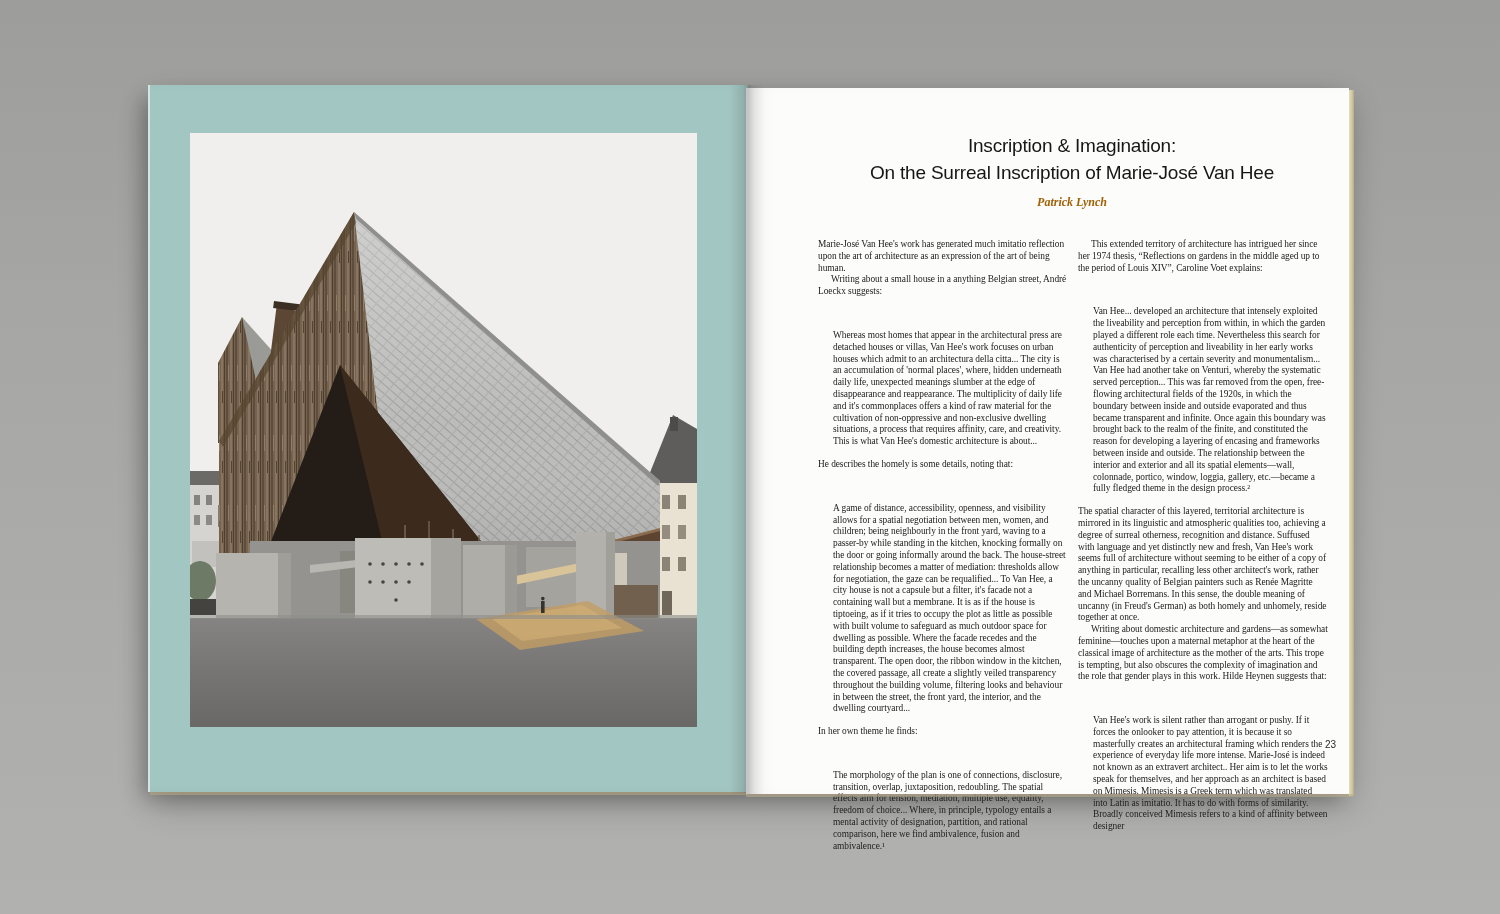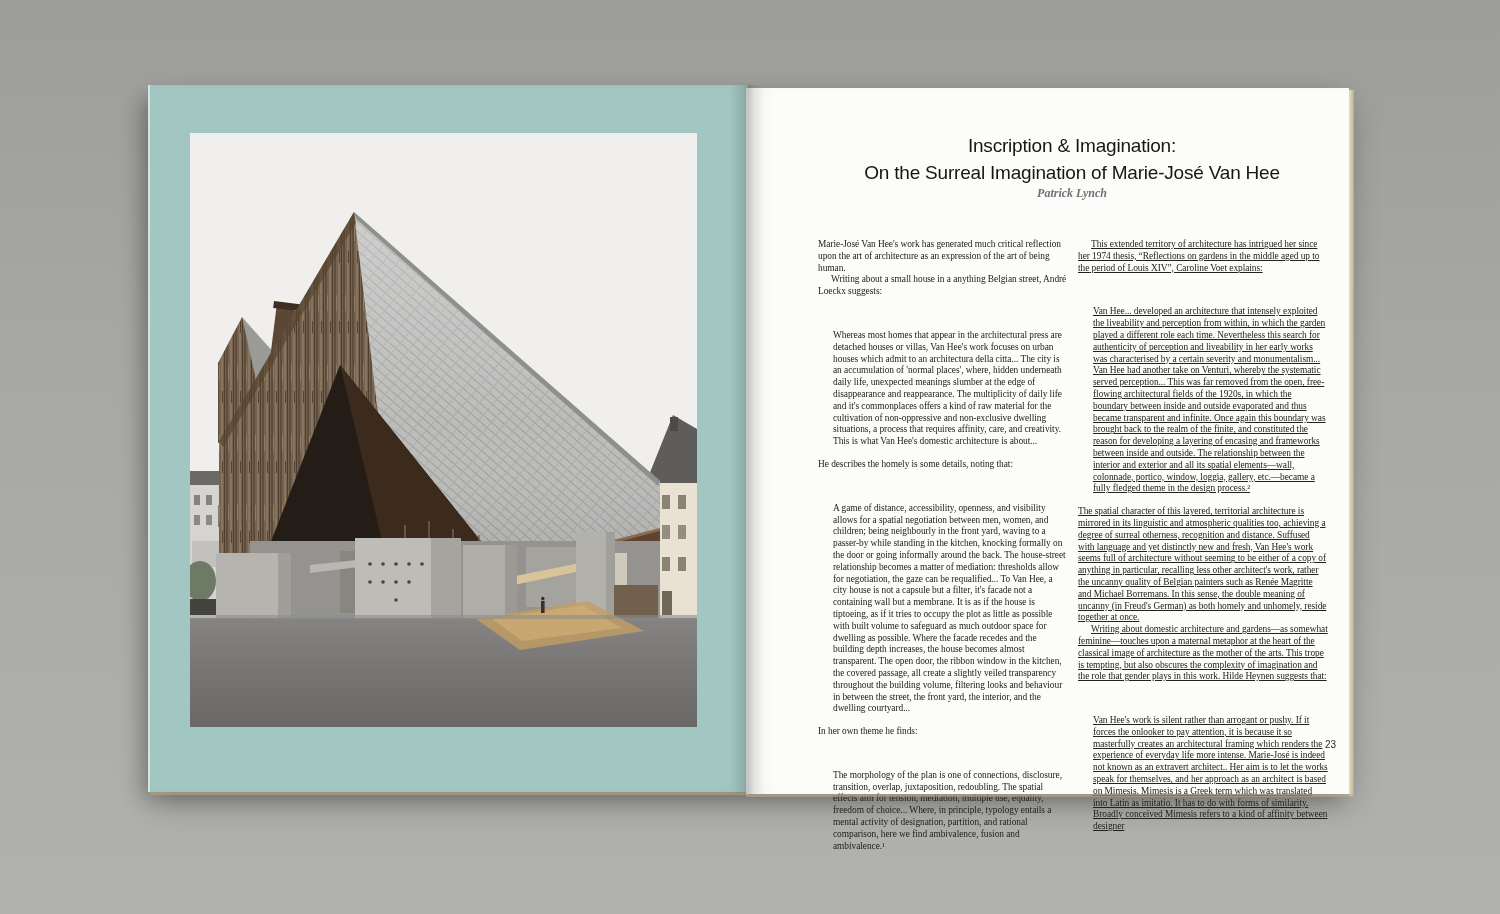--- a/index.html
+++ b/index.html
@@ -25,27 +25,27 @@
   .page-right::after{content:"";position:absolute;left:0;right:-5px;bottom:-3px;height:3px;
              background:#b9ab8a;opacity:.6;}
   .gutter{position:absolute;left:730px;top:85px;width:34px;height:709px;pointer-events:none;
           background:linear-gradient(90deg,rgba(0,0,0,0) 0%,rgba(0,0,0,.07) 40%,rgba(0,0,0,.15) 52%,rgba(0,0,0,.05) 70%,rgba(0,0,0,0) 100%);}
   
   .photo{position:absolute;left:40px;top:48px;width:507px;height:594px;overflow:hidden;}
   .photo svg{display:block;}
   
   .titleblock{position:absolute;left:72px;top:44px;width:508px;text-align:center;color:#161614;}
   .title-line{font-size:19px;line-height:27px;letter-spacing:-.2px;font-weight:400;}
-  .byline{font-family:"Liberation Serif",serif;font-style:italic;font-weight:700;
-          font-size:12px;color:#737373;}
+  .byline{margin-top:9px;font-family:"Liberation Serif",serif;font-style:italic;font-weight:700;
+          font-size:12px;color:#a16207;}
   .col{position:absolute;top:151px;width:250px;
        font-family:"Liberation Serif",serif;font-size:9.4px;line-height:11.8px;
        letter-spacing:-.05px;color:#232220;}
   .col-left{left:72px;}
-  .col-right{left:332px;text-decoration:underline;}
+  .col-right{left:332px;}
   .col p{margin:0 0 11px 0;}
   .col p.b-indent{text-indent:13px;margin-top:-11px;}
   .col p:first-child{margin-top:0;}
   .col p.b-quote{margin-left:15px;margin-top:32px;}
   .folio{position:absolute;left:560px;top:651px;width:30px;text-align:right;
          font-size:10px;color:#2a2a28;}
 </style>
 </head>
 <body>
 
@@ -195,26 +195,26 @@
         </g>
       </svg>
     </div>
   </div>
 
   <div class="page-right">
     <div class="page-edge"></div>
 
     <div class="titleblock">
       <div class="title-line">Inscription &amp; Imagination:</div>
-      <div class="title-line">On the Surreal Imagination of Marie-José Van Hee</div>
+      <div class="title-line">On the Surreal Inscription of Marie-José Van Hee</div>
       <div class="byline">Patrick Lynch</div>
     </div>
 
     <div class="col col-left">
-        <p class="b-plain">Marie-José Van Hee's work has generated much critical reflection upon the art of architecture as an expression of the art of being human.</p>
+        <p class="b-plain">Marie-José Van Hee's work has generated much imitatio reflection upon the art of architecture as an expression of the art of being human.</p>
         <p class="b-indent">Writing about a small house in a anything Belgian street, André Loeckx suggests:</p>
         <p class="b-quote">Whereas most homes that appear in the architectural press are detached houses or villas, Van Hee's work focuses on urban houses which admit to an architectura della citta... The city is an accumulation of 'normal places', where, hidden underneath daily life, unexpected meanings slumber at the edge of disappearance and reappearance. The multiplicity of daily life and it's commonplaces offers a kind of raw material for the cultivation of non-oppressive and non-exclusive dwelling situations, a process that requires affinity, care, and creativity. This is what Van Hee's domestic architecture is about...</p>
         <p class="b-plain">He describes the homely is some details, noting that:</p>
         <p class="b-quote">A game of distance, accessibility, openness, and visibility allows for a spatial negotiation between men, women, and children; being neighbourly in the front yard, waving to a passer-by while standing in the kitchen, knocking formally on the door or going informally around the back. The house-street relationship becomes a matter of mediation: thresholds allow for negotiation, the gaze can be requalified... To Van Hee, a city house is not a capsule but a filter, it's facade not a containing wall but a membrane. It is as if the house is tiptoeing, as if it tries to occupy the plot as little as possible with built volume to safeguard as much outdoor space for dwelling as possible. Where the facade recedes and the building depth increases, the house becomes almost transparent. The open door, the ribbon window in the kitchen, the covered passage, all create a slightly veiled transparency throughout the building volume, filtering looks and behaviour in between the street, the front yard, the interior, and the dwelling courtyard...</p>
         <p class="b-plain">In her own theme he finds:</p>
         <p class="b-quote">The morphology of the plan is one of connections, disclosure, transition, overlap, juxtaposition, redoubling. The spatial effects aim for tension, mediation, multiple use, equality, freedom of choice... Where, in principle, typology entails a mental activity of designation, partition, and rational comparison, here we find ambivalence, fusion and ambivalence.¹</p>
       </div>
     <div class="col col-right">
         <p class="b-indent">This extended territory of architecture has intrigued her since her 1974 thesis, “Reflections on gardens in the middle aged up to the period of Louis XIV”, Caroline Voet explains:</p>
         <p class="b-quote">Van Hee... developed an architecture that intensely exploited the liveability and perception from within, in which the garden played a different role each time. Nevertheless this search for authenticity of perception and liveability in her early works was characterised by a certain severity and monumentalism... Van Hee had another take on Venturi, whereby the systematic served perception... This was far removed from the open, free-flowing architectural fields of the 1920s, in which the boundary between inside and outside evaporated and thus became transparent and infinite. Once again this boundary was brought back to the realm of the finite, and constituted the reason for developing a layering of encasing and frameworks between inside and outside. The relationship between the interior and exterior and all its spatial elements—wall, colonnade, portico, window, loggia, gallery, etc.—became a fully fledged theme in the design process.²</p>

